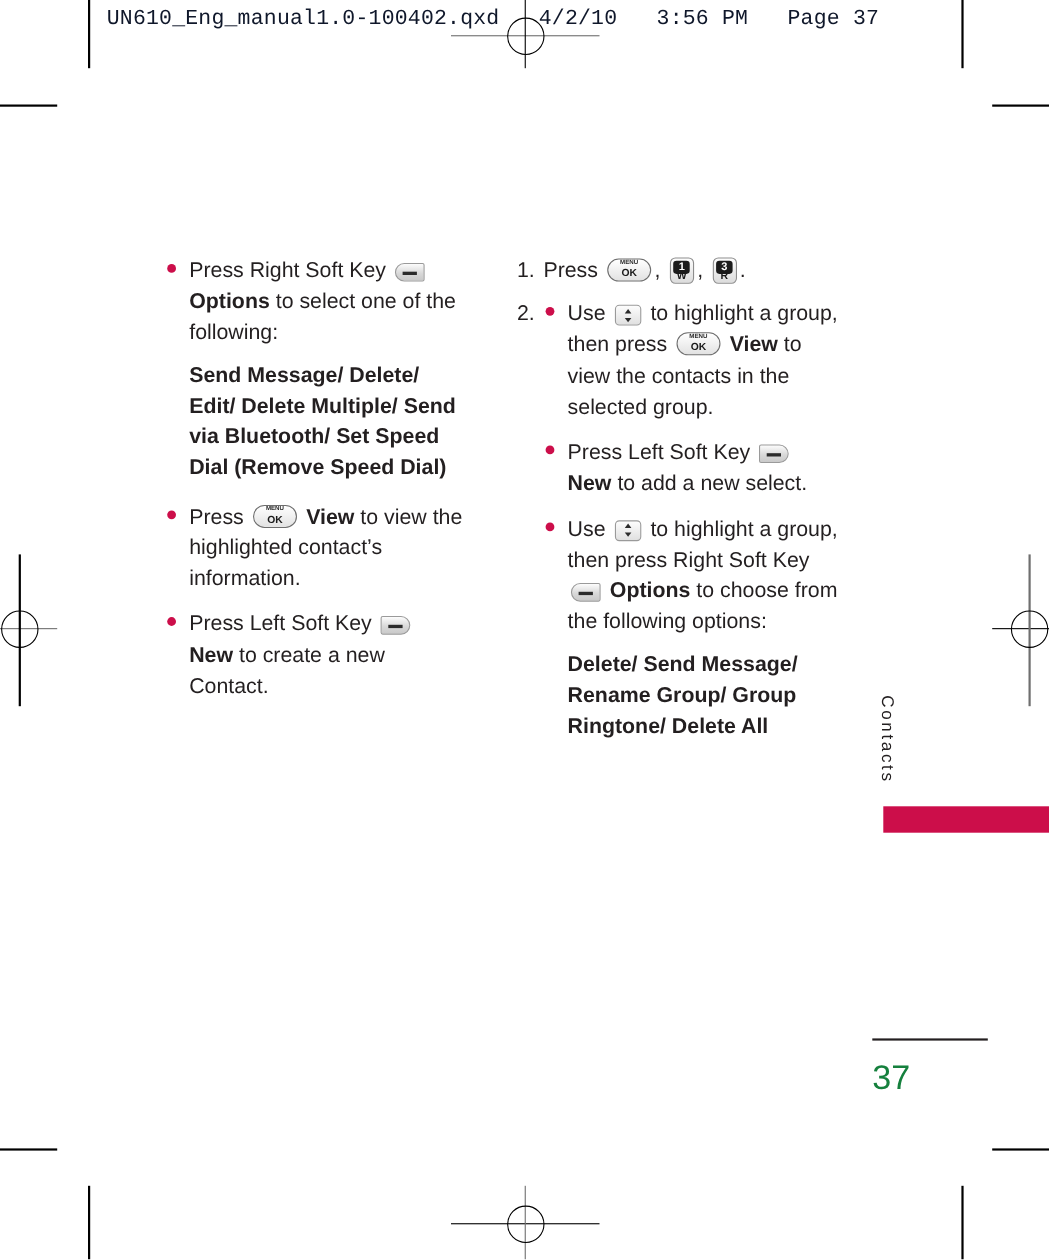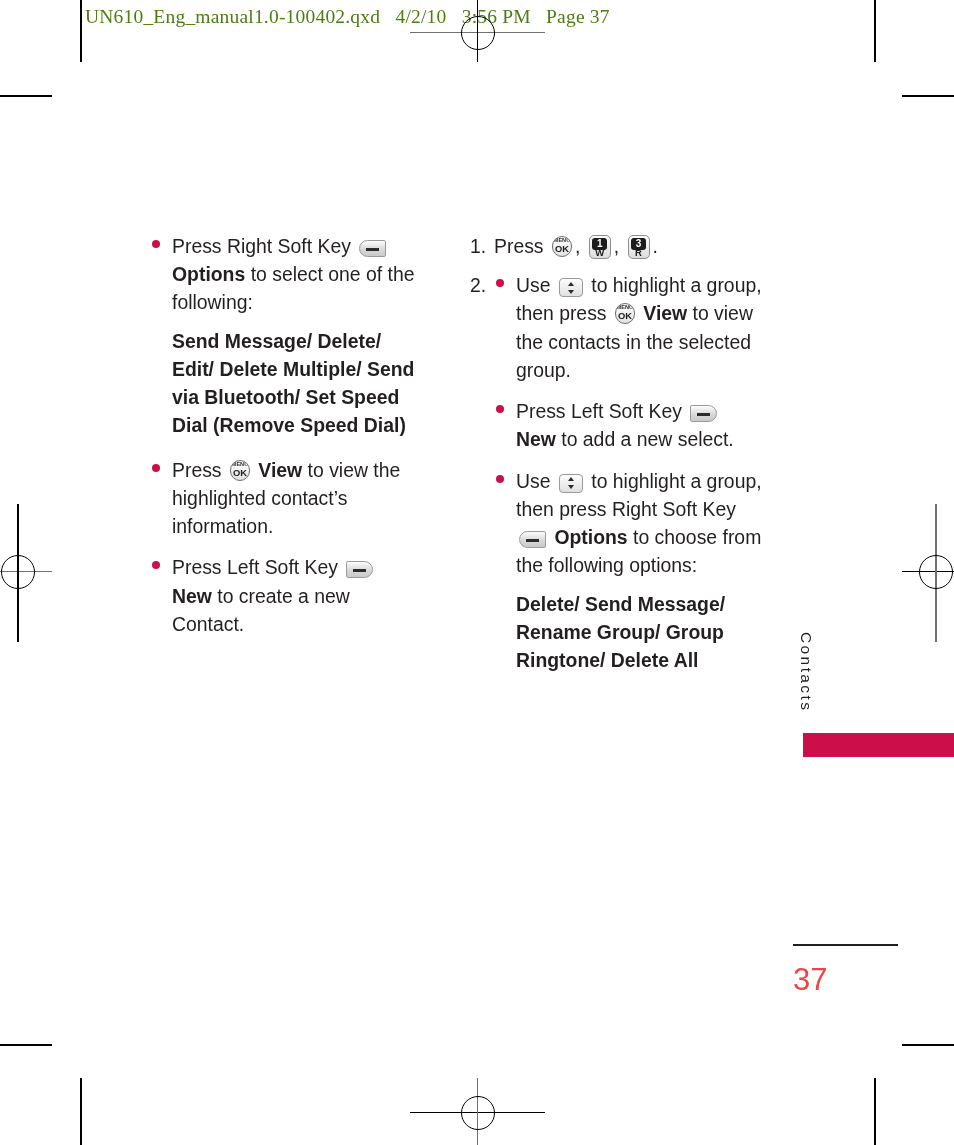--- a/index.html
+++ b/index.html
@@ -12,27 +12,27 @@
     height: 1145px;
     position: relative;
     font-family: "Liberation Sans", sans-serif;
     color: #231f20;
     overflow: hidden;
   }
 
   
   .print-header {
     position: absolute;
-    left: 85px;
+    left: 97px;
     top: 6px;
-    font-family: Liberation Serif, serif;
+    font-family: Liberation Mono, monospace;
     font-size: 19.5px;
     letter-spacing: 0.2px;
     white-space: pre;
-    color: #4d7c0f;
+    color: #0f172a;
   }
 
   
   .mark { position: absolute; background: #000; }
   .mark.grey { background: #6f6f6f; }
 
   .reg {
     position: absolute;
     width: 34px; height: 34px;
     border: 1.4px solid #000;
@@ -116,21 +116,21 @@
   .key-soft-left::after, .key-soft-right::after {
     content: "";
     position: absolute;
     left: 6px; top: 7px;
     width: 13px; height: 3px;
     background: #2b2b2b;
   }
 
   
   .key-menu-ok {
-    width: 20px; height: 21px;
+    width: 40px; height: 21px;
     border: 1.5px solid #6d6d6d;
     border-radius: 11px;
     background: linear-gradient(#ffffff, #e2e2e2);
     box-sizing: border-box;
     margin: 0 3px;
     overflow: hidden;
   }
   .key-menu-ok .lbl-top {
     position: absolute;
     top: 0px; left: 0; right: 0;
@@ -238,21 +238,21 @@
     top: 944px;
     width: 105px;
     height: 1.6px;
     background: #231f20;
   }
   .page-number {
     position: absolute;
     left: 793px;
     top: 962px;
     font-size: 31px;
-    color: #ef4444;
+    color: #15803d;
   }
 </style>
 </head>
 <body>
 
 <div class="print-header">UN610_Eng_manual1.0-100402.qxd   4/2/10   3:56 PM   Page 37</div>
 
 <div class="mark" style="left:0px; top:95px; width:52px; height:1.6px;"></div>
 <div class="mark" style="left:80px; top:0px; width:1.6px; height:62px;"></div>
 <div class="mark" style="left:902px; top:95px; width:52px; height:1.6px;"></div>

